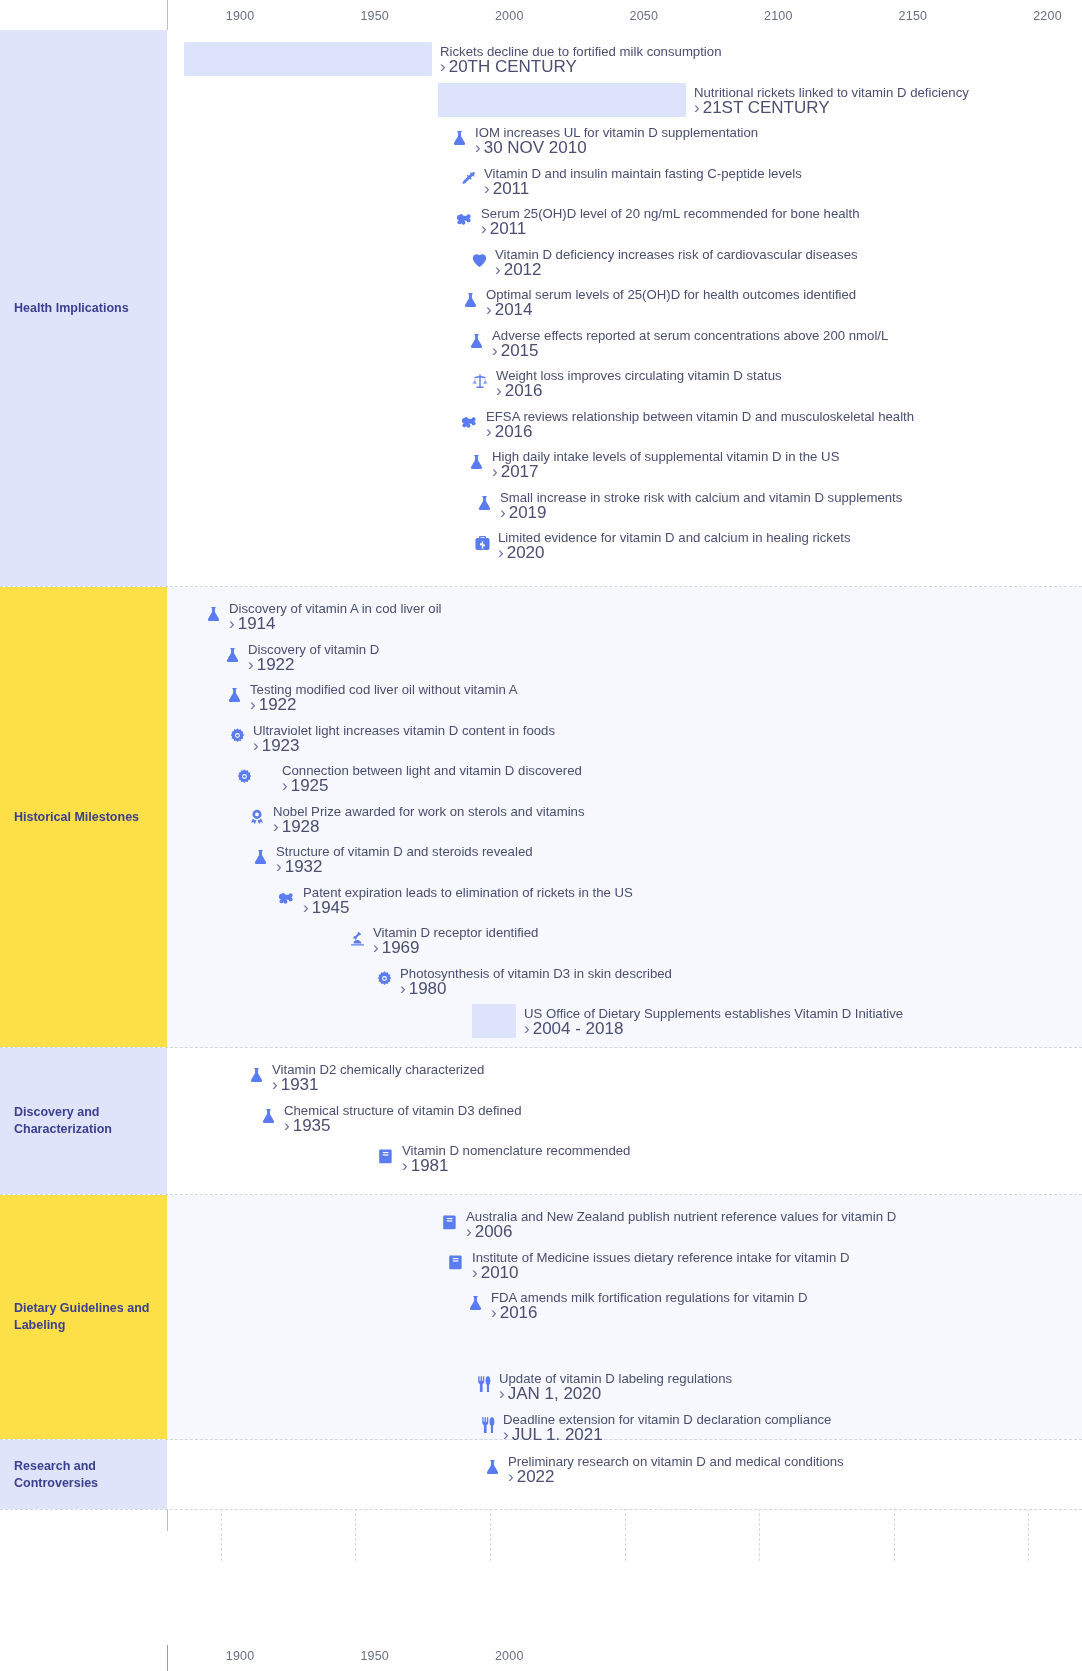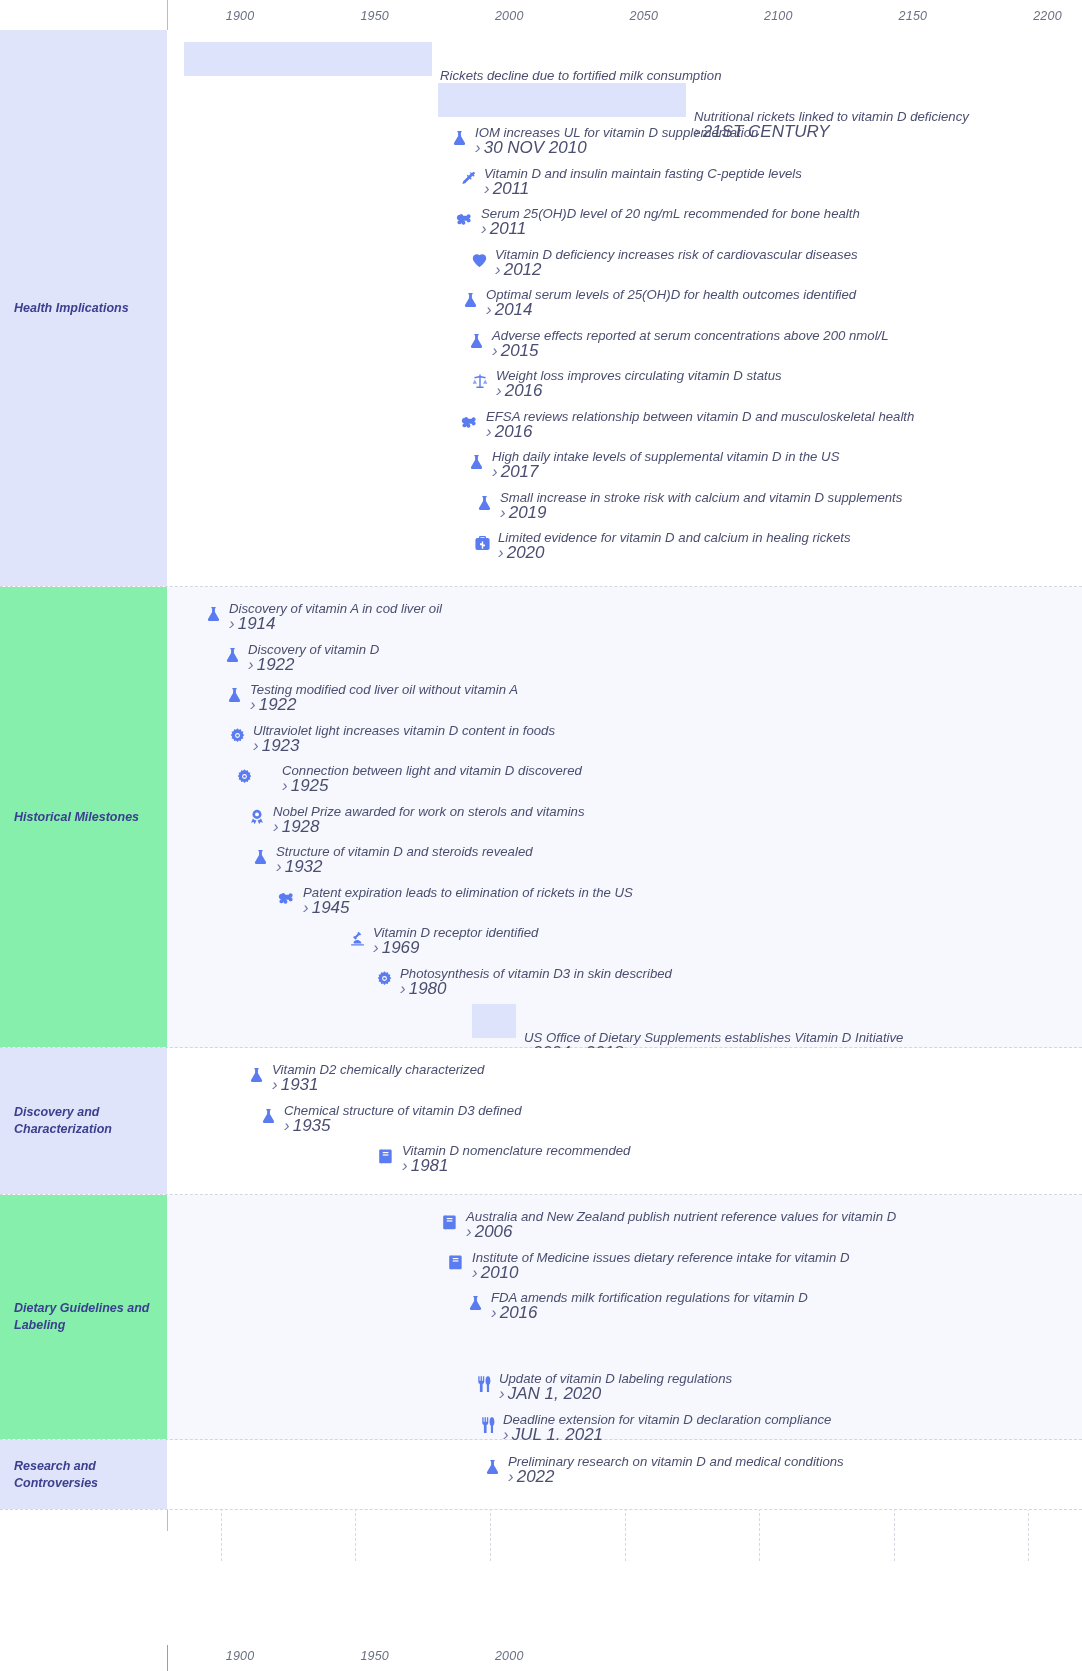--- a/index.html
+++ b/index.html
@@ -4,21 +4,21 @@
 <title>Vitamin D Timeline</title>
 <style>
   html,body{margin:0;padding:0;}
   body{
     width:1082px;height:1671px;
     background:#ffffff;
     font-family:"Liberation Sans","DejaVu Sans",sans-serif;
     color:#3f4365;
     overflow:hidden;
   }
-  #timeline-root{position:relative;width:859px;height:1671px;font-style:italic;}
+  #timeline-root{position:relative;width:859px;height:1671px;}
 
   
   .axis{position:absolute;left:0;width:1082px;height:30px;}
   .axis-top{top:0;}
   .axis-bottom{bottom:0;}
   .axis .tick-label{
     position:absolute;font-size:12.5px;color:#6b6f80;
     white-space:nowrap;letter-spacing:.2px;
   }
   .axis-top .tick-label{top:9px;}
@@ -51,21 +51,21 @@
   .lane.tint-b{background:#f7f8fd;}
   .lane-head{
     position:absolute;left:0;top:0;bottom:0;width:167px;
     box-sizing:border-box;
     display:flex;align-items:center;
     padding:0 14px;
     font-size:12.5px;font-weight:bold;line-height:1.35;
     color:#3b3f8f;
   }
   .lane.head-a .lane-head{background:#dfe4fa;}
-  .lane.head-b .lane-head{background:#86efac;}
+  .lane.head-b .lane-head{background:#fde047;}
   .lane-body{position:absolute;left:167px;right:0;top:0;bottom:0;}
 
   
   .event{position:absolute;display:flex;align-items:flex-start;}
   .ev-icon{
     width:20px;height:22px;flex:0 0 20px;
     margin-right:6px;margin-top:2px;
     display:flex;align-items:center;justify-content:center;
   }
   .ev-icon svg{display:block;}
@@ -75,21 +75,21 @@
   }
   .ev-date{
     font-size:17px;line-height:14px;color:#4a4e70;white-space:nowrap;
     margin-top:1px;
   }
   .ev-date::before{content:"\203A";margin-right:3px;color:#6e72a0;}
 
   
   .range{position:absolute;background:#dde3fb;border-radius:1px;}
   .range-label{position:absolute;display:flex;flex-direction:column;}
-  .range-label .ev-title{white-space:nowrap;margin-top:24px;}
+  .range-label .ev-title{white-space:nowrap;}
 
   
   .ic{fill:#5b7cf0;}
   .ic-soft{fill:#8da3f5;}
 </style>
 </head>
 <body>
 
 <div id="timeline-root">
 

